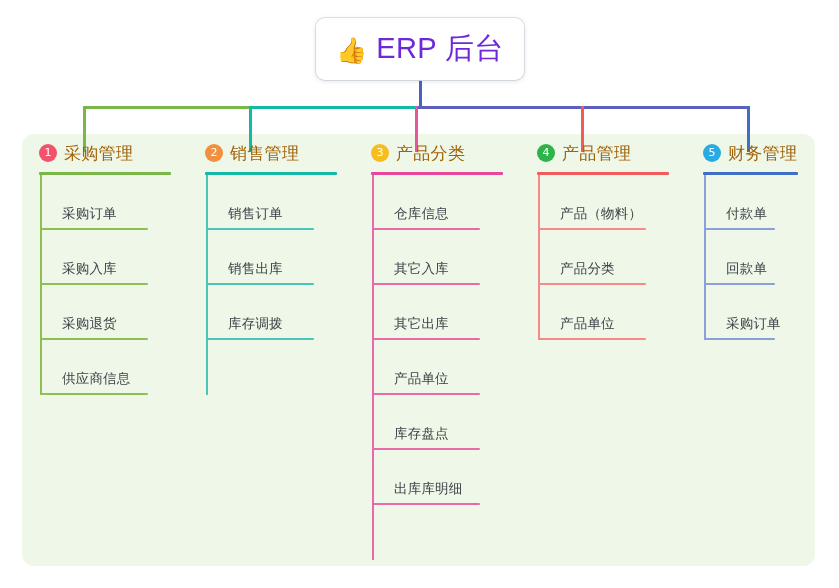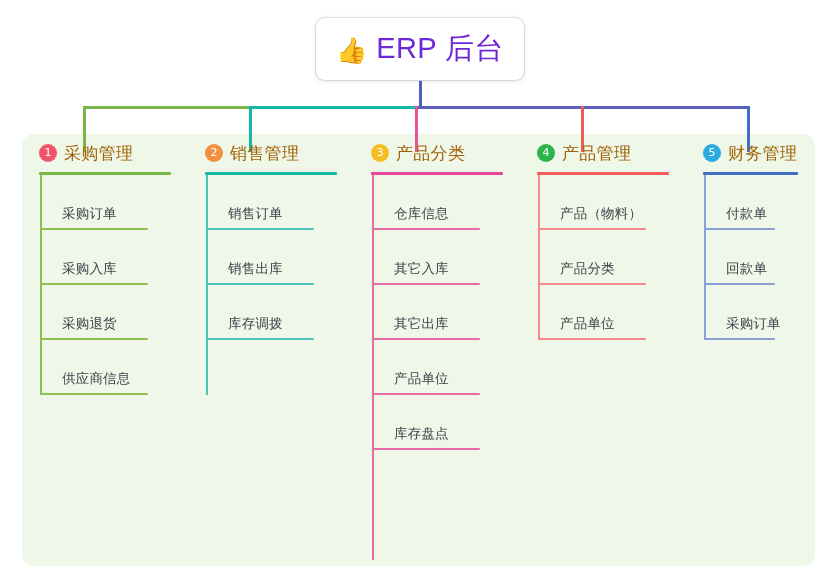--- a/index.html
+++ b/index.html
@@ -234,20 +234,24 @@
           <div class="leaf-rule" style="background: rgb(232, 106, 168); width: 108px;"></div>
         </div>
         <div class="leaf">
           <span class="leaf-label">产品单位</span>
           <div class="leaf-rule" style="background: rgb(232, 106, 168); width: 108px;"></div>
         </div>
         <div class="leaf">
           <span class="leaf-label">库存盘点</span>
           <div class="leaf-rule" style="background: rgb(232, 106, 168); width: 108px;"></div>
         </div>
+        <div class="leaf">
+          <span class="leaf-label">出库库明细</span>
+          <div class="leaf-rule" style="background: rgb(232, 106, 168); width: 108px;"></div>
+        </div>
       </div>
     </div>
     <div class="column" style="left: 498px; width: 166px;">
       <div class="col-head">
         <span class="badge" style="background: rgb(44, 179, 74);">4</span>
         <span class="col-title">产品管理</span>
       </div>
       <div class="col-rule" style="background: rgb(241, 91, 91); width: 132px;"></div>
       <div class="col-body">
         <div class="spine" style="background: rgb(244, 138, 138); height: 165px;"></div>

